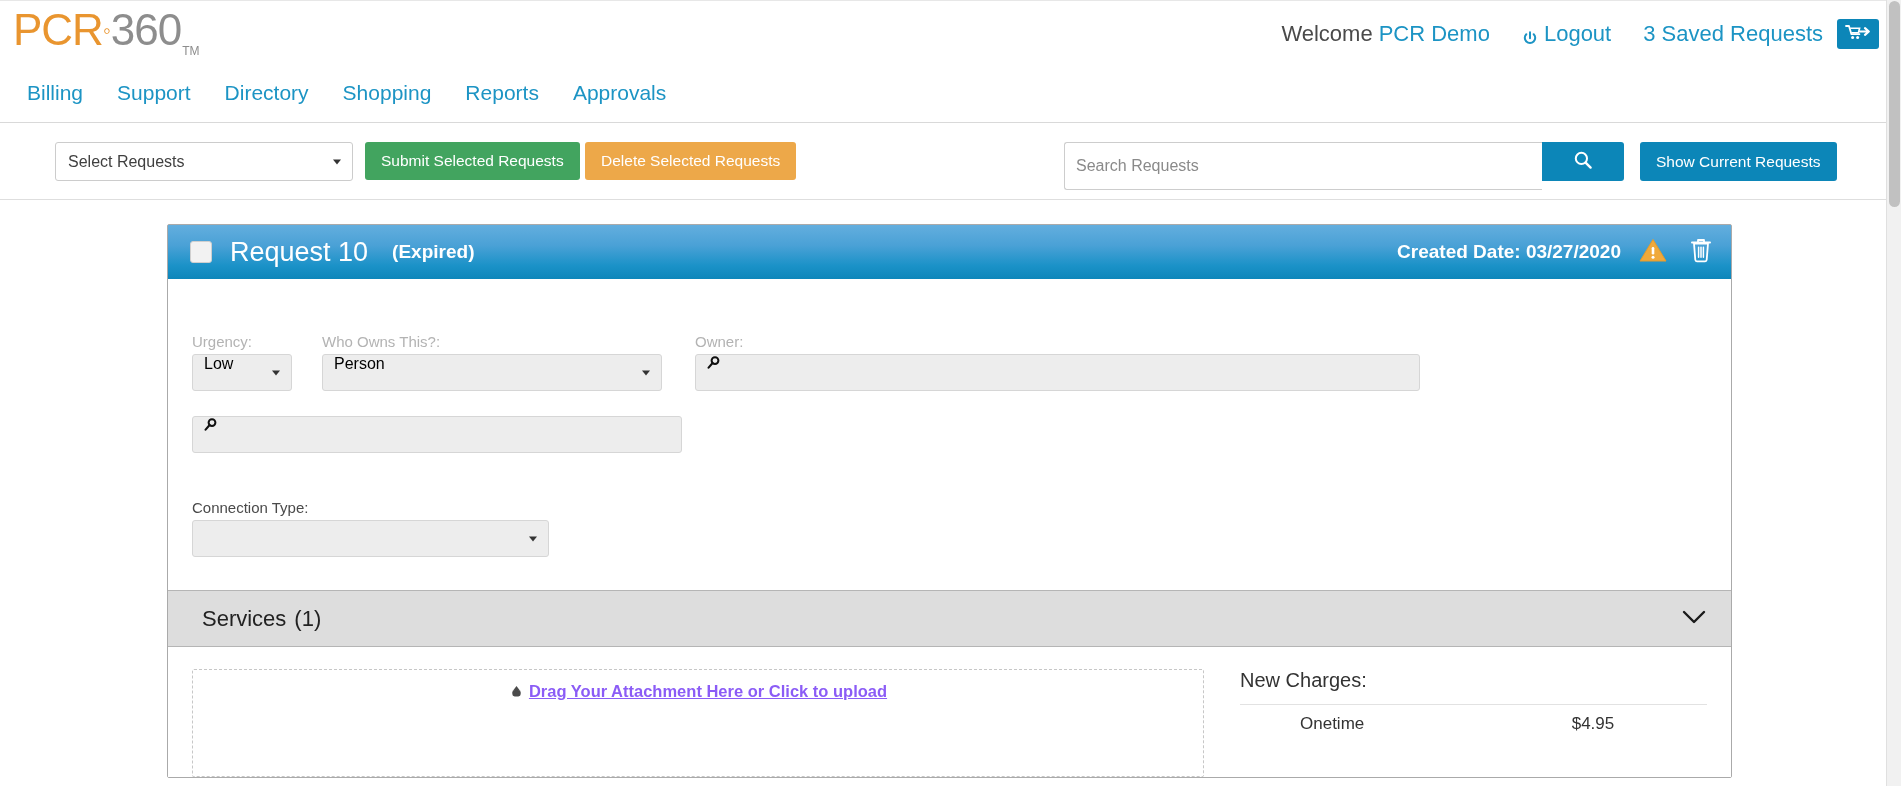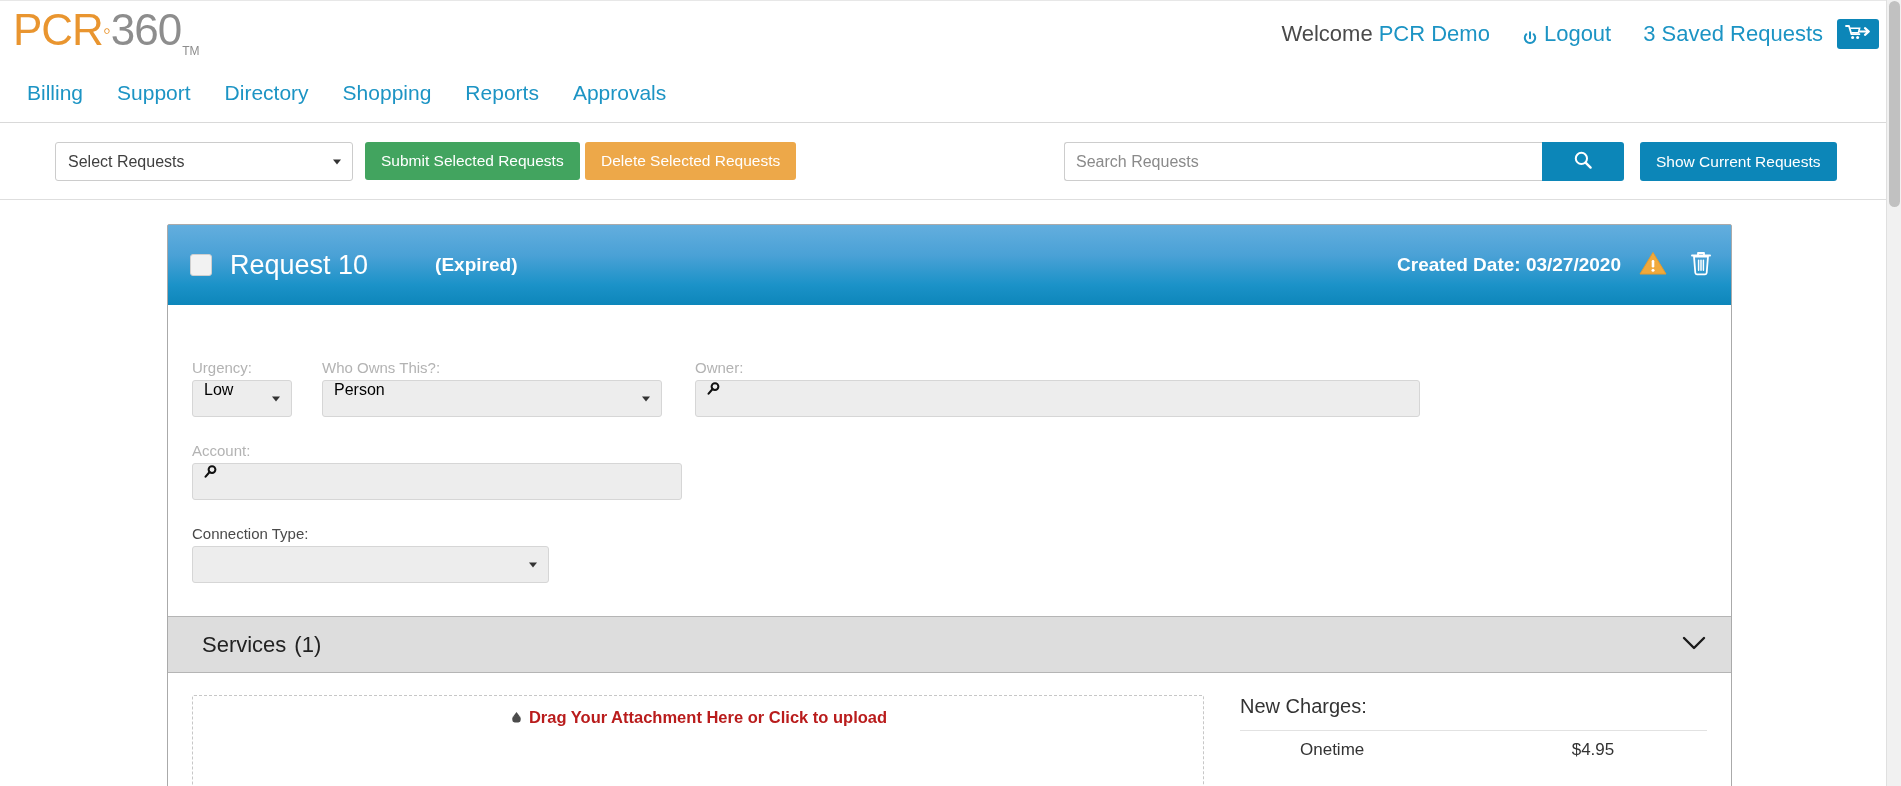--- a/index.html
+++ b/index.html
@@ -151,21 +151,21 @@
     left: 585px; top: 19px;
     background: #eda849;
     padding: 0 16px;
   }
   .search-wrap {
     position: absolute;
     left: 1064px; top: 19px;
     display: flex;
   }
   .search-input {
-    width: 478px; height: 39px;
+    width: 478px; height: 48px;
     border: 1px solid #cdcdcd;
     border-right: none;
     border-radius: 3px 0 0 3px;
     font-size: 16px;
     padding: 0 11px;
     color: #444;
     font-family: "Liberation Sans", sans-serif;
     outline: none;
   }
   .search-input::placeholder { color: #8a8a8a; }
@@ -198,21 +198,21 @@
     position: absolute;
     left: 167px; top: 24px;
     width: 1565px;
     background: #fff;
     border: 1px solid #aaa;
     border-radius: 2px;
   }
 
   .card-header {
     position: relative;
-    height: 80px;
+    height: 54px;
     background: linear-gradient(to bottom, #63aede 0%, #4aa1d6 38%, #1b92c8 75%, #0d86ba 100%);
     display: flex;
     align-items: center;
     padding: 0 18px 0 22px;
   }
   .card-checkbox {
     width: 22px; height: 22px;
     background: #f2f2f2;
     border: 1px solid #cfcfcf;
     border-radius: 3px;
@@ -223,21 +223,21 @@
   .card-title {
     color: #ffffff;
     font-size: 27px;
     font-weight: 400;
     white-space: nowrap;
   }
   .card-status {
     color: #ffffff;
     font-size: 19px;
     font-weight: bold;
-    margin-left: 67px;
+    margin-left: 24px;
     white-space: nowrap;
   }
   .card-header-right {
     margin-left: auto;
     display: flex;
     align-items: center;
   }
   .created-date {
     color: #ffffff;
     font-size: 19px;
@@ -326,22 +326,23 @@
     border: 1px dashed #c7c7c7;
     border-radius: 2px;
     height: 108px;
     padding-top: 12px;
     text-align: center;
     cursor: pointer;
   }
   .dropzone-text {
     font-size: 16.5px;
     font-weight: bold;
-    color: #b91c1c;
-    white-space: nowrap;
+    color: #8b5cf6;
+    white-space: nowrap;
+    text-decoration: underline;
   }
   .upload-icon {
     display: inline-block;
     vertical-align: -2px;
     margin-right: 5px;
   }
   .charges {
     margin-left: 36px;
     flex: 1;
   }
@@ -512,21 +513,20 @@
             <svg width="13" height="13" viewBox="0 0 13 13">
               <circle cx="8" cy="4.6" r="3.4" stroke="#111" stroke-width="2" fill="none"></circle>
               <path d="M5.6 7 L1.6 11.6" stroke="#111" stroke-width="2.1" stroke-linecap="round"></path>
             </svg>
           </span>
           <span></span>
         </div>
       </div>
 
       <div class="f-account">
-        <div class="field-label">Account:</div>
         <div class="ctl">
           <span class="mag">
             <svg width="13" height="13" viewBox="0 0 13 13">
               <circle cx="8" cy="4.6" r="3.4" stroke="#111" stroke-width="2" fill="none"></circle>
               <path d="M5.6 7 L1.6 11.6" stroke="#111" stroke-width="2.1" stroke-linecap="round"></path>
             </svg>
           </span>
           <span></span>
         </div>
       </div>

